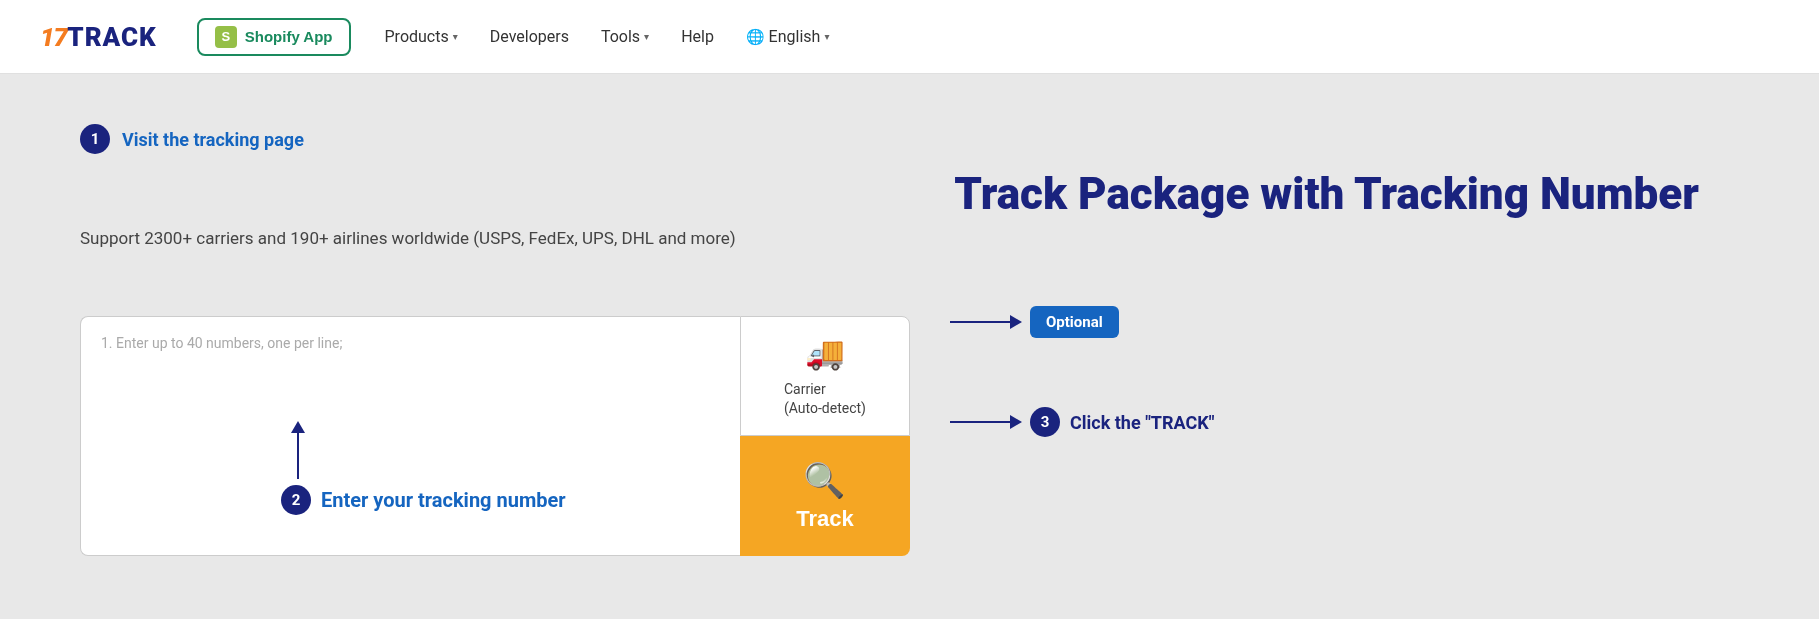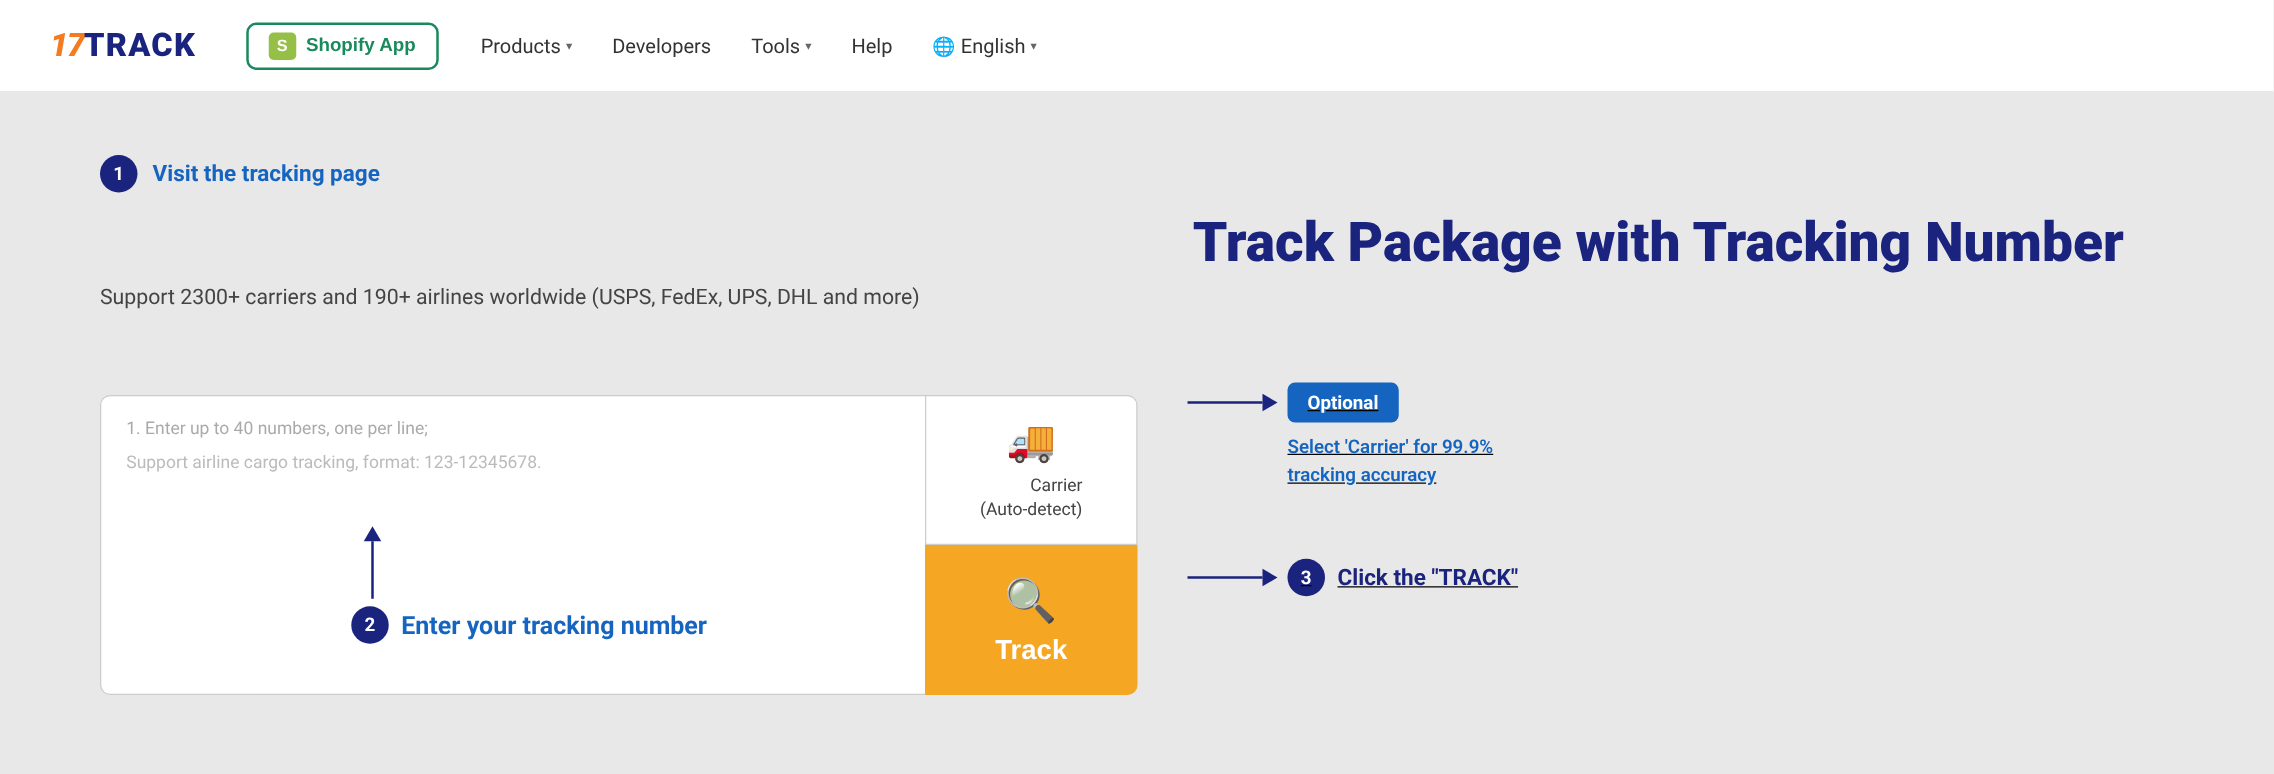--- a/index.html
+++ b/index.html
@@ -210,21 +210,21 @@
       cursor: pointer;
     }
     .carrier-truck {
       font-size: 32px;
       margin-bottom: 8px;
       color: #444;
     }
     .carrier-label {
       font-size: 14px;
       color: #444;
-      text-align: right;
+      text-align: left;
       line-height: 1.4;
     }
 
     .track-btn {
       background: #f5a623;
       border: none;
       border-radius: 0 0 8px 0;
       min-height: 120px;
       display: flex;
       flex-direction: column;
@@ -293,21 +293,20 @@
 
   <h1 class="page-title">Track Package with Tracking Number</h1>
   <p class="page-subtitle">Support 2300+ carriers and 190+ airlines worldwide (USPS, FedEx, UPS, DHL and more)</p>
 
   <div class="outer-wrapper">
 
     <div style="display:flex; position:relative;margin-top:38px;">
 
       <div class="tracking-textarea-wrapper" style="min-width:660px; min-height:240px; position:relative;">
         <div class="textarea-hint">1. Enter up to 40 numbers, one per line;</div>
-        <div class="textarea-hint2">Support airline cargo tracking, format: 123-12345678.</div>
         <textarea style="flex: 1 1 0%; border: none; outline: none; resize: none; width: 100%; min-height: 160px; font-size: 15px; color: rgb(51, 51, 51); background: transparent;"></textarea>
 
         <div style="position:absolute; bottom:40px; left:200px; display:flex; flex-direction:column; align-items:flex-start;">
           <div style="display:flex; flex-direction:column; align-items:center; margin-left:10px; margin-bottom:6px;">
             <div style="width:0;height:0;border-left:7px solid transparent;border-right:7px solid transparent;border-bottom:12px solid #1a237e;"></div>
             <div style="width:2px;height:46px;background:#1a237e;"></div>
           </div>
           <div style="display:flex;align-items:center;gap:10px;">
             <div class="step-badge">2</div>
             <span style="font-size:20px;font-weight:700;color:#1565c0;">Enter your tracking number</span>
@@ -323,32 +322,29 @@
             <span>(Auto-detect)</span>
           </div>
         </div>
         <button class="track-btn">
           <span style="font-size:34px;color:#fff;">🔍</span>
           <span class="track-label">Track</span>
         </button>
       </div>
     </div>
 
-    <div style="display:flex; flex-direction:column; gap:0; padding-left:10px;text-decoration:underline;">
+    <div style="display:flex; flex-direction:column; gap:13px; padding-left:10px;">
 
       <div style="display:flex;align-items:center;gap:8px;margin-top:28px;">
         <div style="display:flex;align-items:center;">
           <div style="width:60px;height:2px;background:#1a237e;"></div>
           <div style="width:0;height:0;border-top:7px solid transparent;border-bottom:7px solid transparent;border-right:12px solid #1a237e;transform:scaleX(-1);"></div>
         </div>
         <div style="background:#1565c0;color:#fff;font-size:15px;font-weight:700;padding:7px 16px;border-radius:6px;">Optional</div>
       </div>
-      <div style="font-size:15px;font-weight:600;color:#1565c0;line-height:1.5;margin-top:8px;margin-left:80px;">
-        Select 'Carrier' for 99.9%<br>tracking accuracy
-      </div>
 
       <div style="display:flex;align-items:center;gap:8px;margin-top:56px;">
         <div style="display:flex;align-items:center;">
           <div style="width:60px;height:2px;background:#1a237e;"></div>
           <div style="width:0;height:0;border-top:7px solid transparent;border-bottom:7px solid transparent;border-right:12px solid #1a237e;transform:scaleX(-1);"></div>
         </div>
         <div style="display:flex;align-items:center;gap:10px;">
           <div class="step-badge">3</div>
           <span style="font-size:18px;font-weight:700;color:#1a237e;">Click the "TRACK"</span>
         </div>

